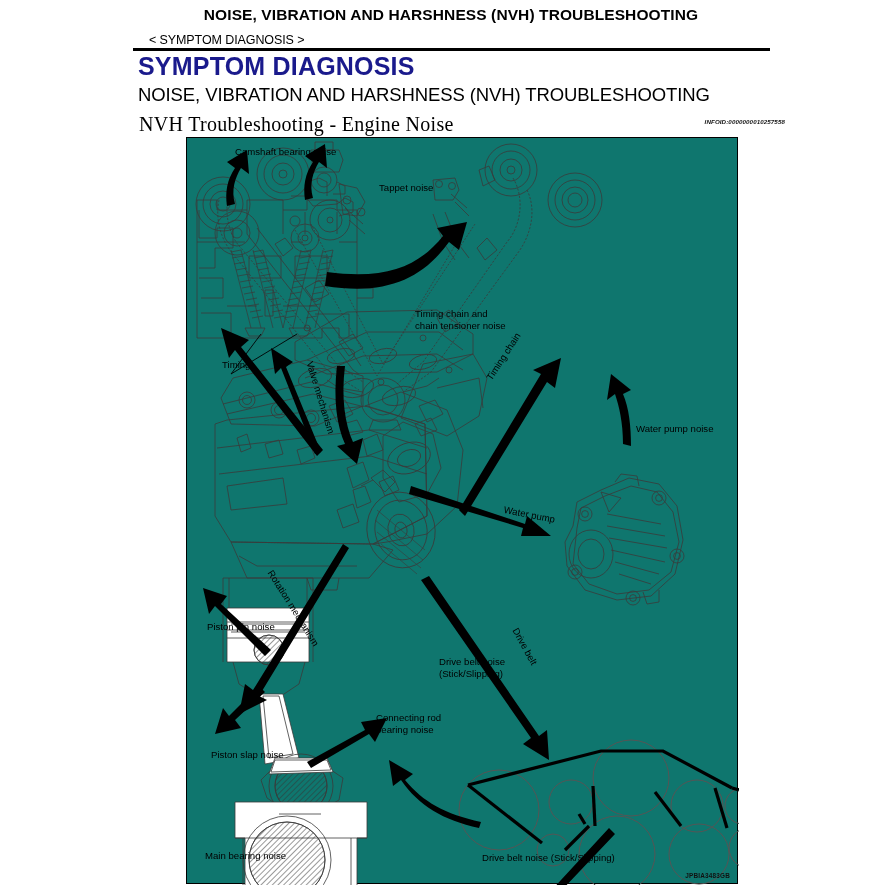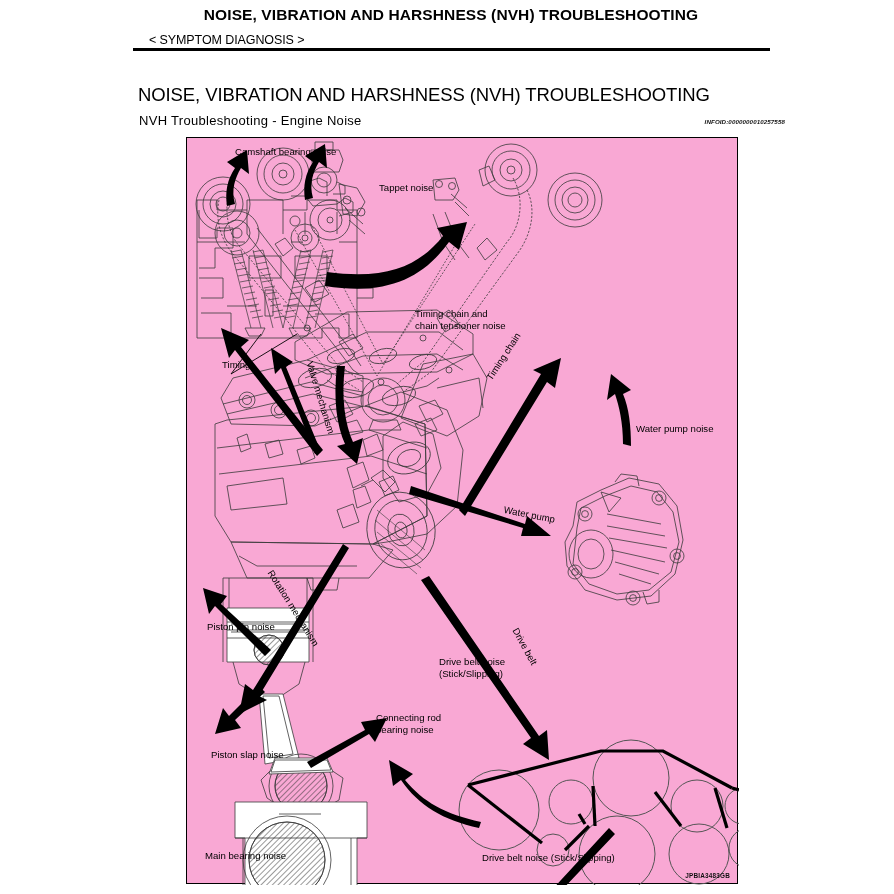--- a/index.html
+++ b/index.html
@@ -69,24 +69,25 @@
     top: 84px;
     font-size: 18.5px;
     font-weight: normal;
     letter-spacing: -0.1px;
     white-space: nowrap;
   }
   .h3-title {
     position: absolute;
     left: 139px;
     top: 113px;
-    font-size: 13px;
+    font-size: 20px;
     font-weight: normal;
     letter-spacing: 0.3px;
     white-space: nowrap;
+    font-family: Liberation Serif, serif;
   }
   .infoid {
     position: absolute;
     left: 640px;
     top: 118px;
     width: 145px;
     text-align: right;
     font-size: 6.2px;
     font-style: italic;
     font-weight: bold;
@@ -97,21 +98,21 @@
 
   
   .figure-frame {
     position: absolute;
     left: 186px;
     top: 137px;
     width: 552px;
     height: 747px;
     border: 1.4px solid #000;
     box-sizing: border-box;
-    background: #f9a8d4;
+    background: #0f766e;
   }
   .figure-code {
     position: absolute;
     right: 7px;
     bottom: 4px;
     font-size: 6.4px;
     font-weight: bold;
     letter-spacing: 0.2px;
     color: #111;
   }
@@ -141,20 +142,21 @@
   }
 </style>
 </head>
 <body>
 
 <div class="page">
 
   <div class="running-head">NOISE, VIBRATION AND HARSHNESS (NVH) TROUBLESHOOTING</div>
   <div class="section-tag">&lt; SYMPTOM DIAGNOSIS &gt;</div>
   <div class="rule-top"></div>
+  <div class="h1-blue">SYMPTOM DIAGNOSIS</div>
   <div class="h2-title">NOISE, VIBRATION AND HARSHNESS (NVH) TROUBLESHOOTING</div>
   <div class="h3-title">NVH  Troubleshooting  -  Engine  Noise</div>
   <div class="infoid">INFOID:0000000010257558</div>
 
   <div class="figure-frame">
 
     <svg class="fig-svg" viewBox="0 0 552 747">
       <defs>
         <marker id="solidArrow" markerWidth="9" markerHeight="9" refX="1" refY="4.5" orient="auto">
           <path d="M0,0 L9,4.5 L0,9 Z" fill="#000"></path>

